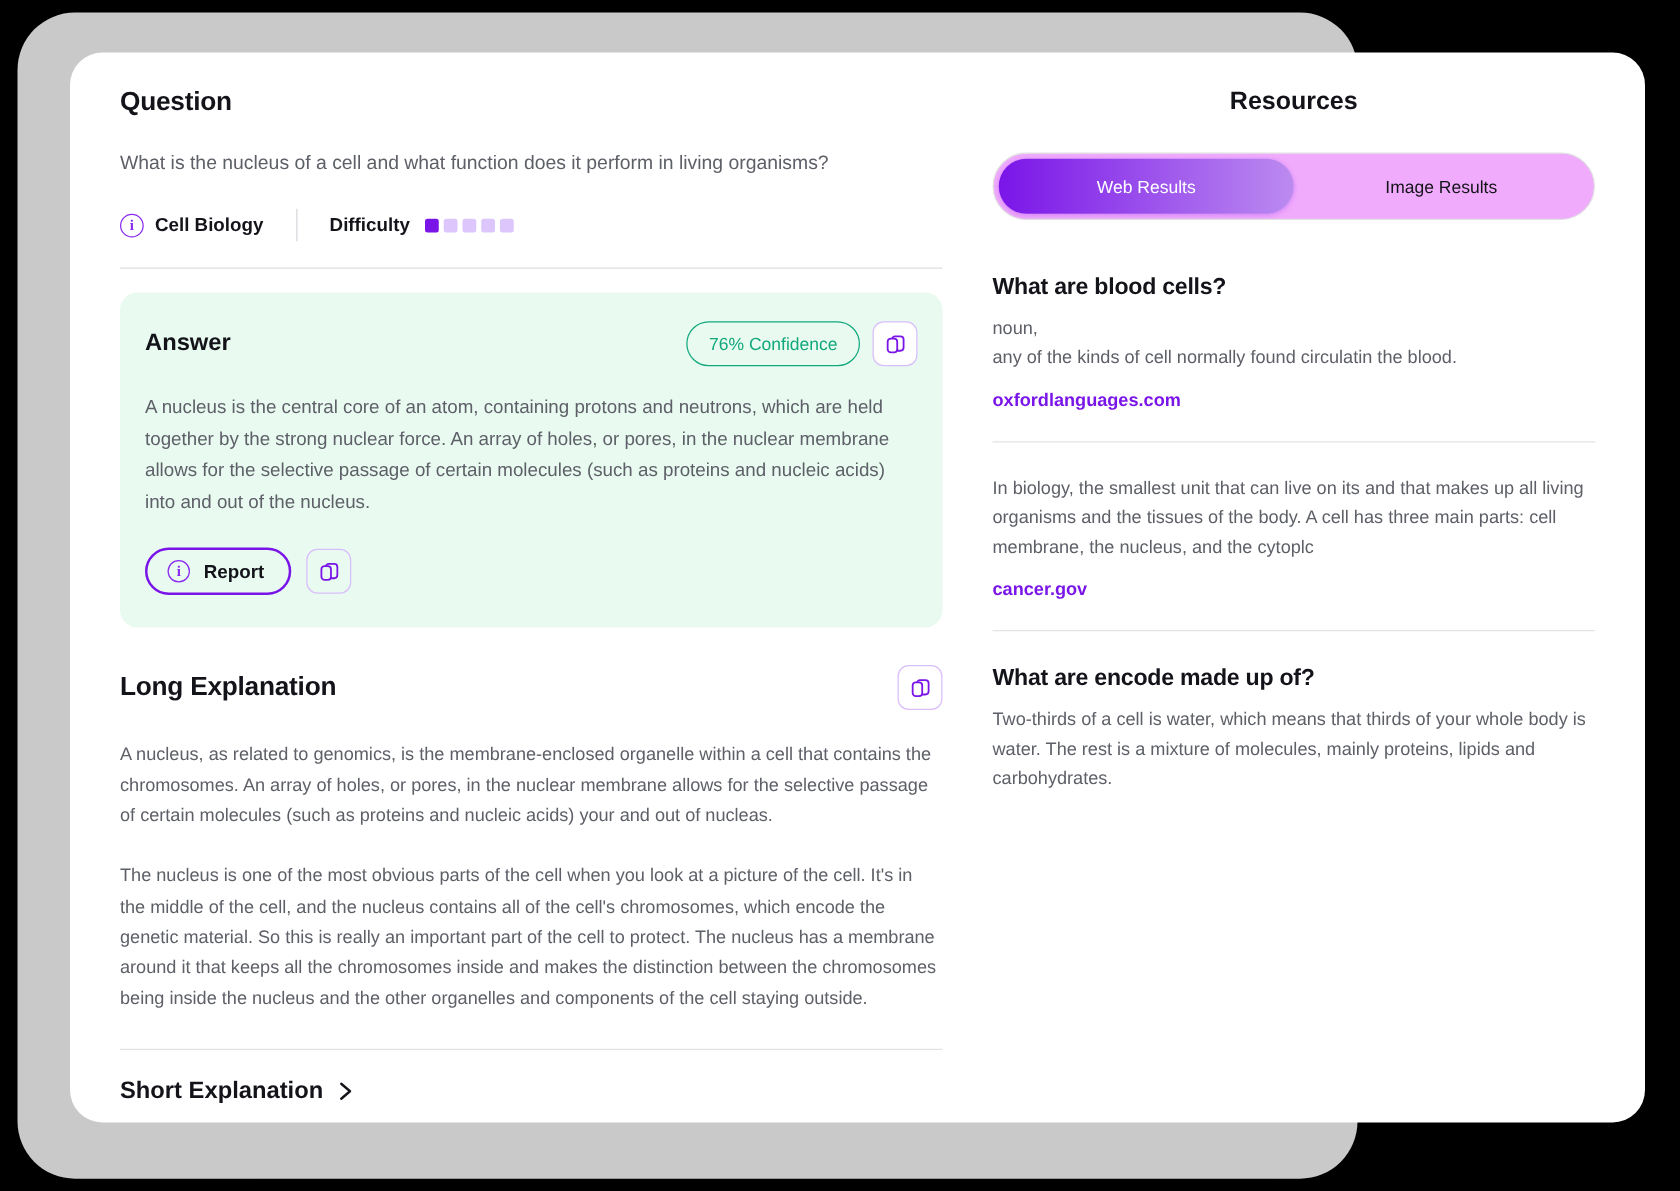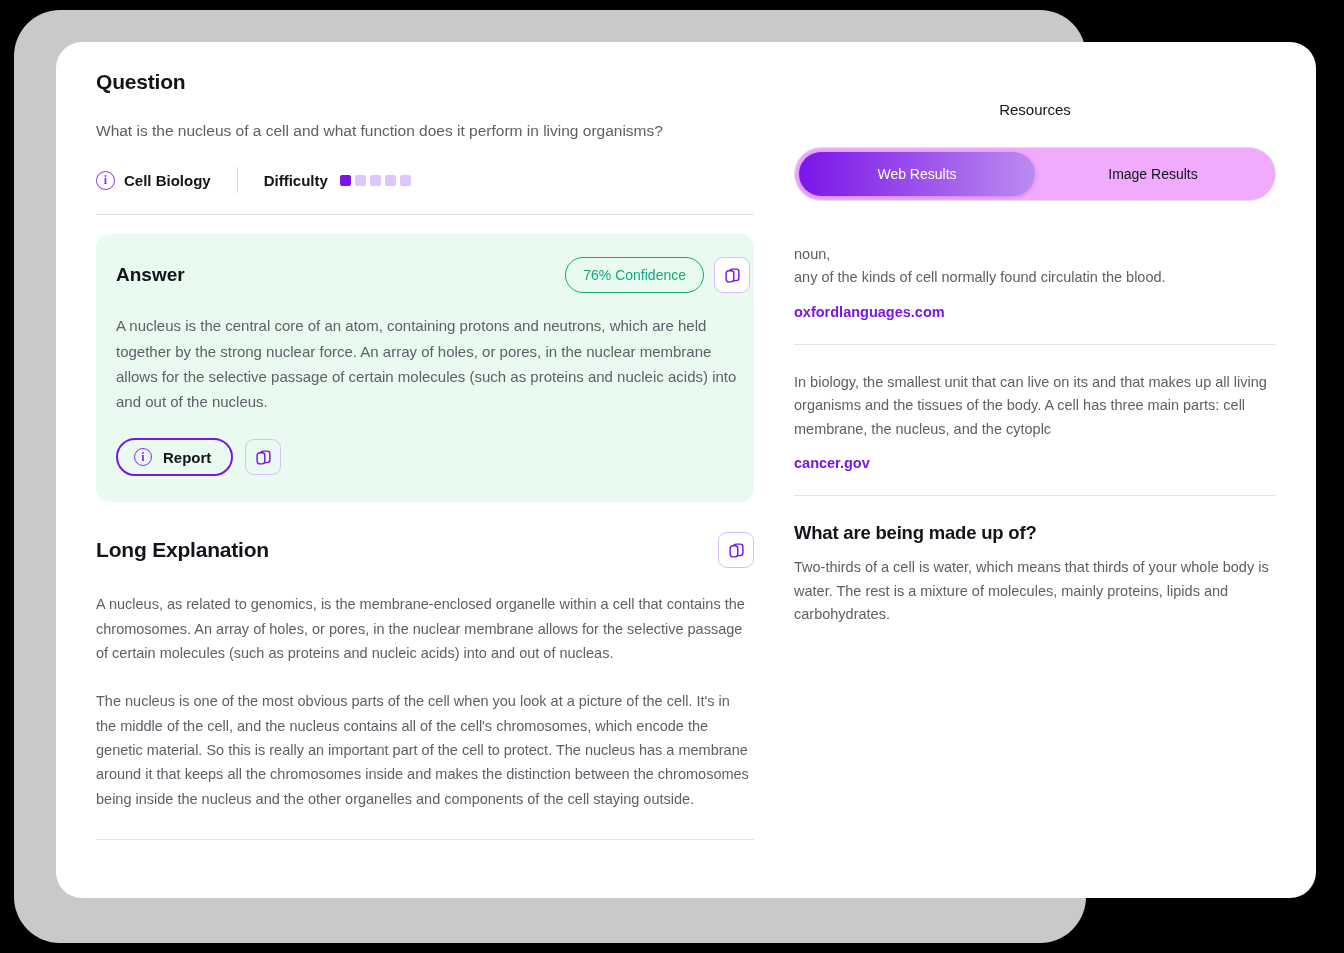--- a/index.html
+++ b/index.html
@@ -116,21 +116,21 @@
     margin-top: 21px;
     height: 1px;
     background: #dededf;
   }
 
   
   #answer-card {
     margin-top: 19px;
     background: #e9faf1;
     border-radius: 14px;
-    padding: 22px 4px 26px 20px;
+    padding: 22px 20px 26px 20px;
   }
 
   #answer-head {
     display: flex;
     align-items: center;
     height: 38px;
   }
 
   #answer-title {
     font-size: 19px;
@@ -235,24 +235,23 @@
   
   #right-column {
     position: absolute;
     left: 738px;
     top: 28px;
     width: 482px;
   }
 
   #resources-title {
     text-align: center;
-    font-size: 15px;
-    font-weight: normal;
-    color: #13131a;
-    margin-top: 31px;
+    font-size: 20px;
+    font-weight: bold;
+    color: #13131a;
   }
 
   #results-toggle {
     margin-top: 29px;
     height: 54px;
     border: 1.4px solid #e0e0e2;
     border-radius: 27px;
     background: #f0abfc;
     display: flex;
     align-items: center;
@@ -373,56 +372,63 @@
         <div id="long-head">
           <div class="section-title">Long Explanation</div>
           <div class="copy-btn">
             <svg width="17" height="17" viewBox="0 0 20 20">
               <rect x="6.5" y="2.5" width="11" height="13.5" rx="3" fill="none" stroke="#7a15e8" stroke-width="1.7"></rect>
               <rect x="2.5" y="4.5" width="9" height="13" rx="3" fill="#fff" stroke="#7a15e8" stroke-width="1.7"></rect>
             </svg>
           </div>
         </div>
 
-        <div class="body-paragraph">A nucleus, as related to genomics, is the membrane-enclosed organelle within a cell that contains the chromosomes. An array of holes, or pores, in the nuclear membrane allows for the selective passage of certain molecules (such as proteins and nucleic acids) into and out of nucleas.</div>
+        <div class="body-paragraph">A nucleus, as related to genomics, is the membrane-enclosed organelle within a cell that contains the chromosomes. An array of holes, or pores, in the nuclear membrane allows for the selective passage of certain molecules (such as proteins and nucleic acids) your and out of nucleas.</div>
         <div class="body-paragraph">The nucleus is one of the most obvious parts of the cell when you look at a picture of the cell. It's in the middle of the cell, and the nucleus contains all of the cell's chromosomes, which encode the genetic material. So this is really an important part of the cell to protect. The nucleus has a membrane around it that keeps all the chromosomes inside and makes the distinction between the chromosomes being inside the nucleus and the other organelles and components of the cell staying outside.</div>
       </div>
 
       <div id="short-divider"></div>
 
+      <div id="short-explanation-row">
+        <span id="short-explanation-label">Short Explanation</span>
+        <svg width="14" height="18" viewBox="0 0 14 18">
+          <path d="M3 3 L10 9 L3 15" fill="none" stroke="#13131a" stroke-width="1.9" stroke-linecap="round" stroke-linejoin="round"></path>
+        </svg>
+      </div>
     </div>
 
     <div id="right-column">
 
       <div id="resources-title">Resources</div>
 
       <div id="results-toggle">
         <div class="toggle-tab active">Web Results</div>
         <div class="toggle-tab">Image Results</div>
       </div>
 
       <div id="resource-list">
 
         <div class="resource-item">
+          <div class="resource-title">What are blood cells?</div>
           <div class="resource-snippet" style="white-space: pre-line;">noun,
 any of the kinds of cell normally found circulatin the blood.</div>
           <a class="resource-link" href="#">oxfordlanguages.com</a>
         </div>
 
         <div class="resource-divider"></div>
 
         <div class="resource-item">
           <div class="resource-snippet">In biology, the smallest unit that can live on its and that makes up all living organisms and the tissues of the body. A cell has three main parts: cell membrane, the nucleus, and the cytoplc</div>
           <a class="resource-link" href="#">cancer.gov</a>
         </div>
 
         <div class="resource-divider"></div>
 
         <div class="resource-item">
-          <div class="resource-title">What are being made up of?</div>
+          <div class="resource-title">What are encode made up of?</div>
           <div class="resource-snippet">Two-thirds of a cell is water, which means that thirds of your whole body is water. The rest is a mixture of molecules, mainly proteins, lipids and carbohydrates.</div>
         </div>
 
       </div>
     </div>
 
   </div>
 </div>
 
 </body></html>

